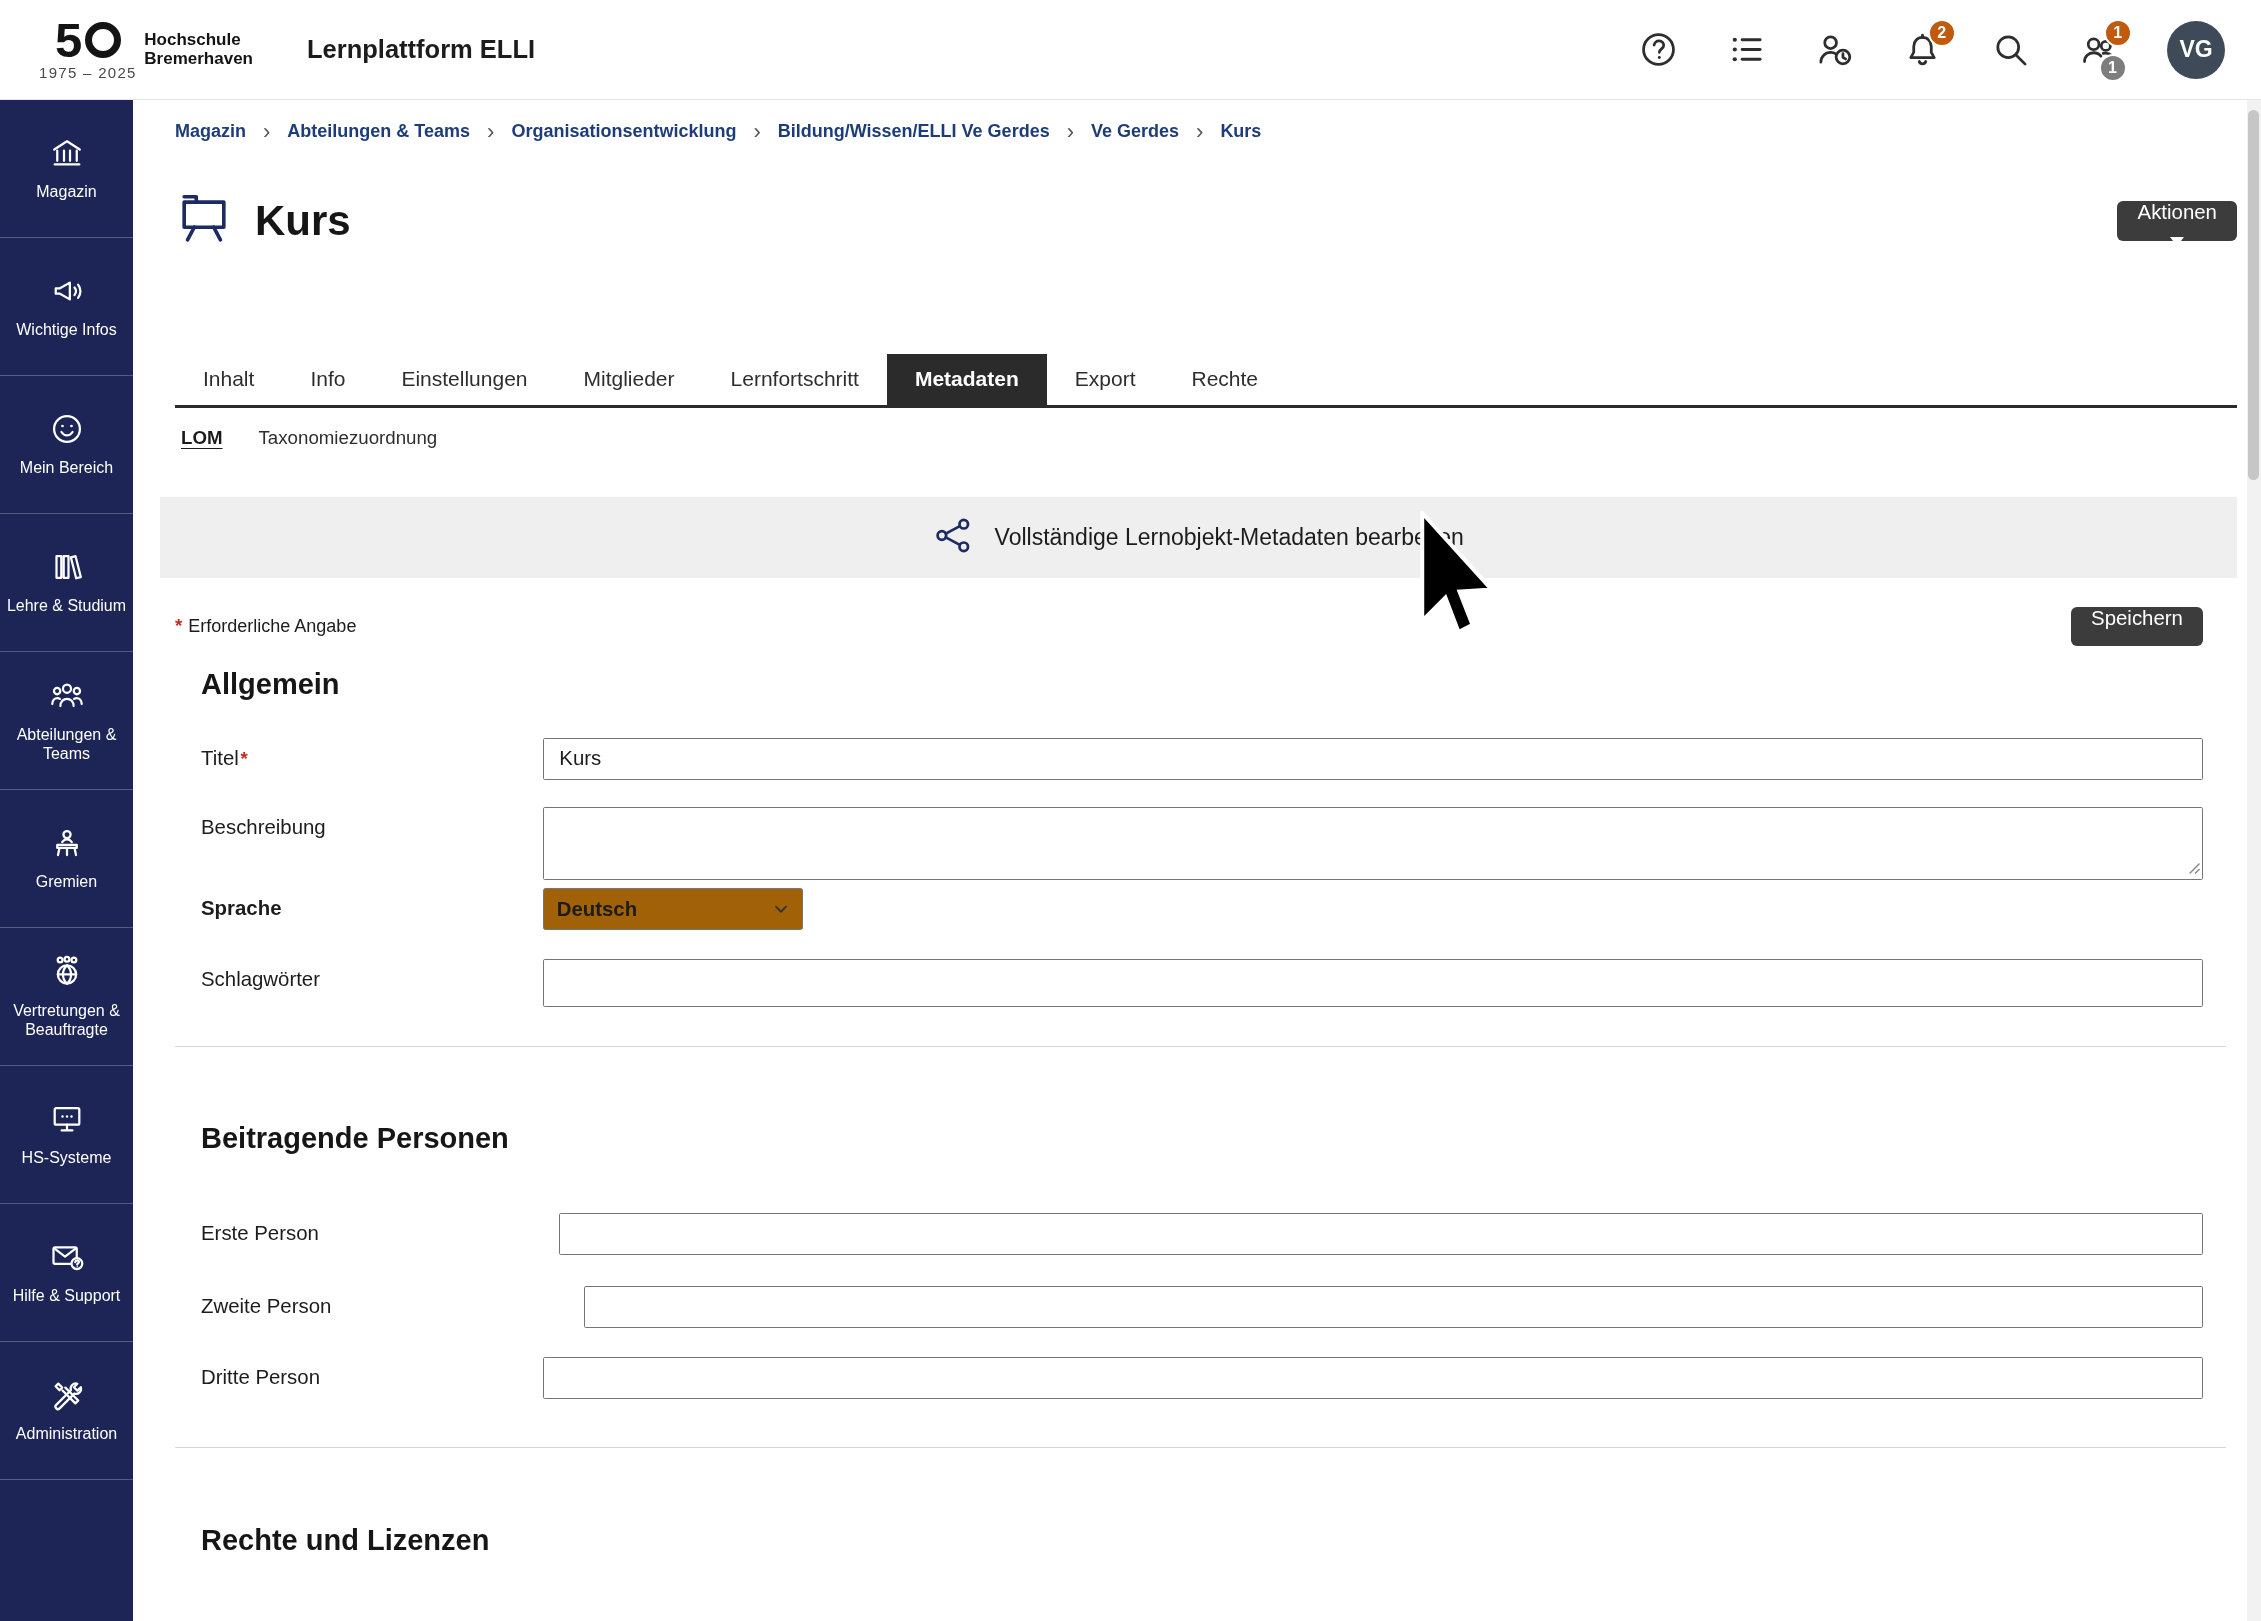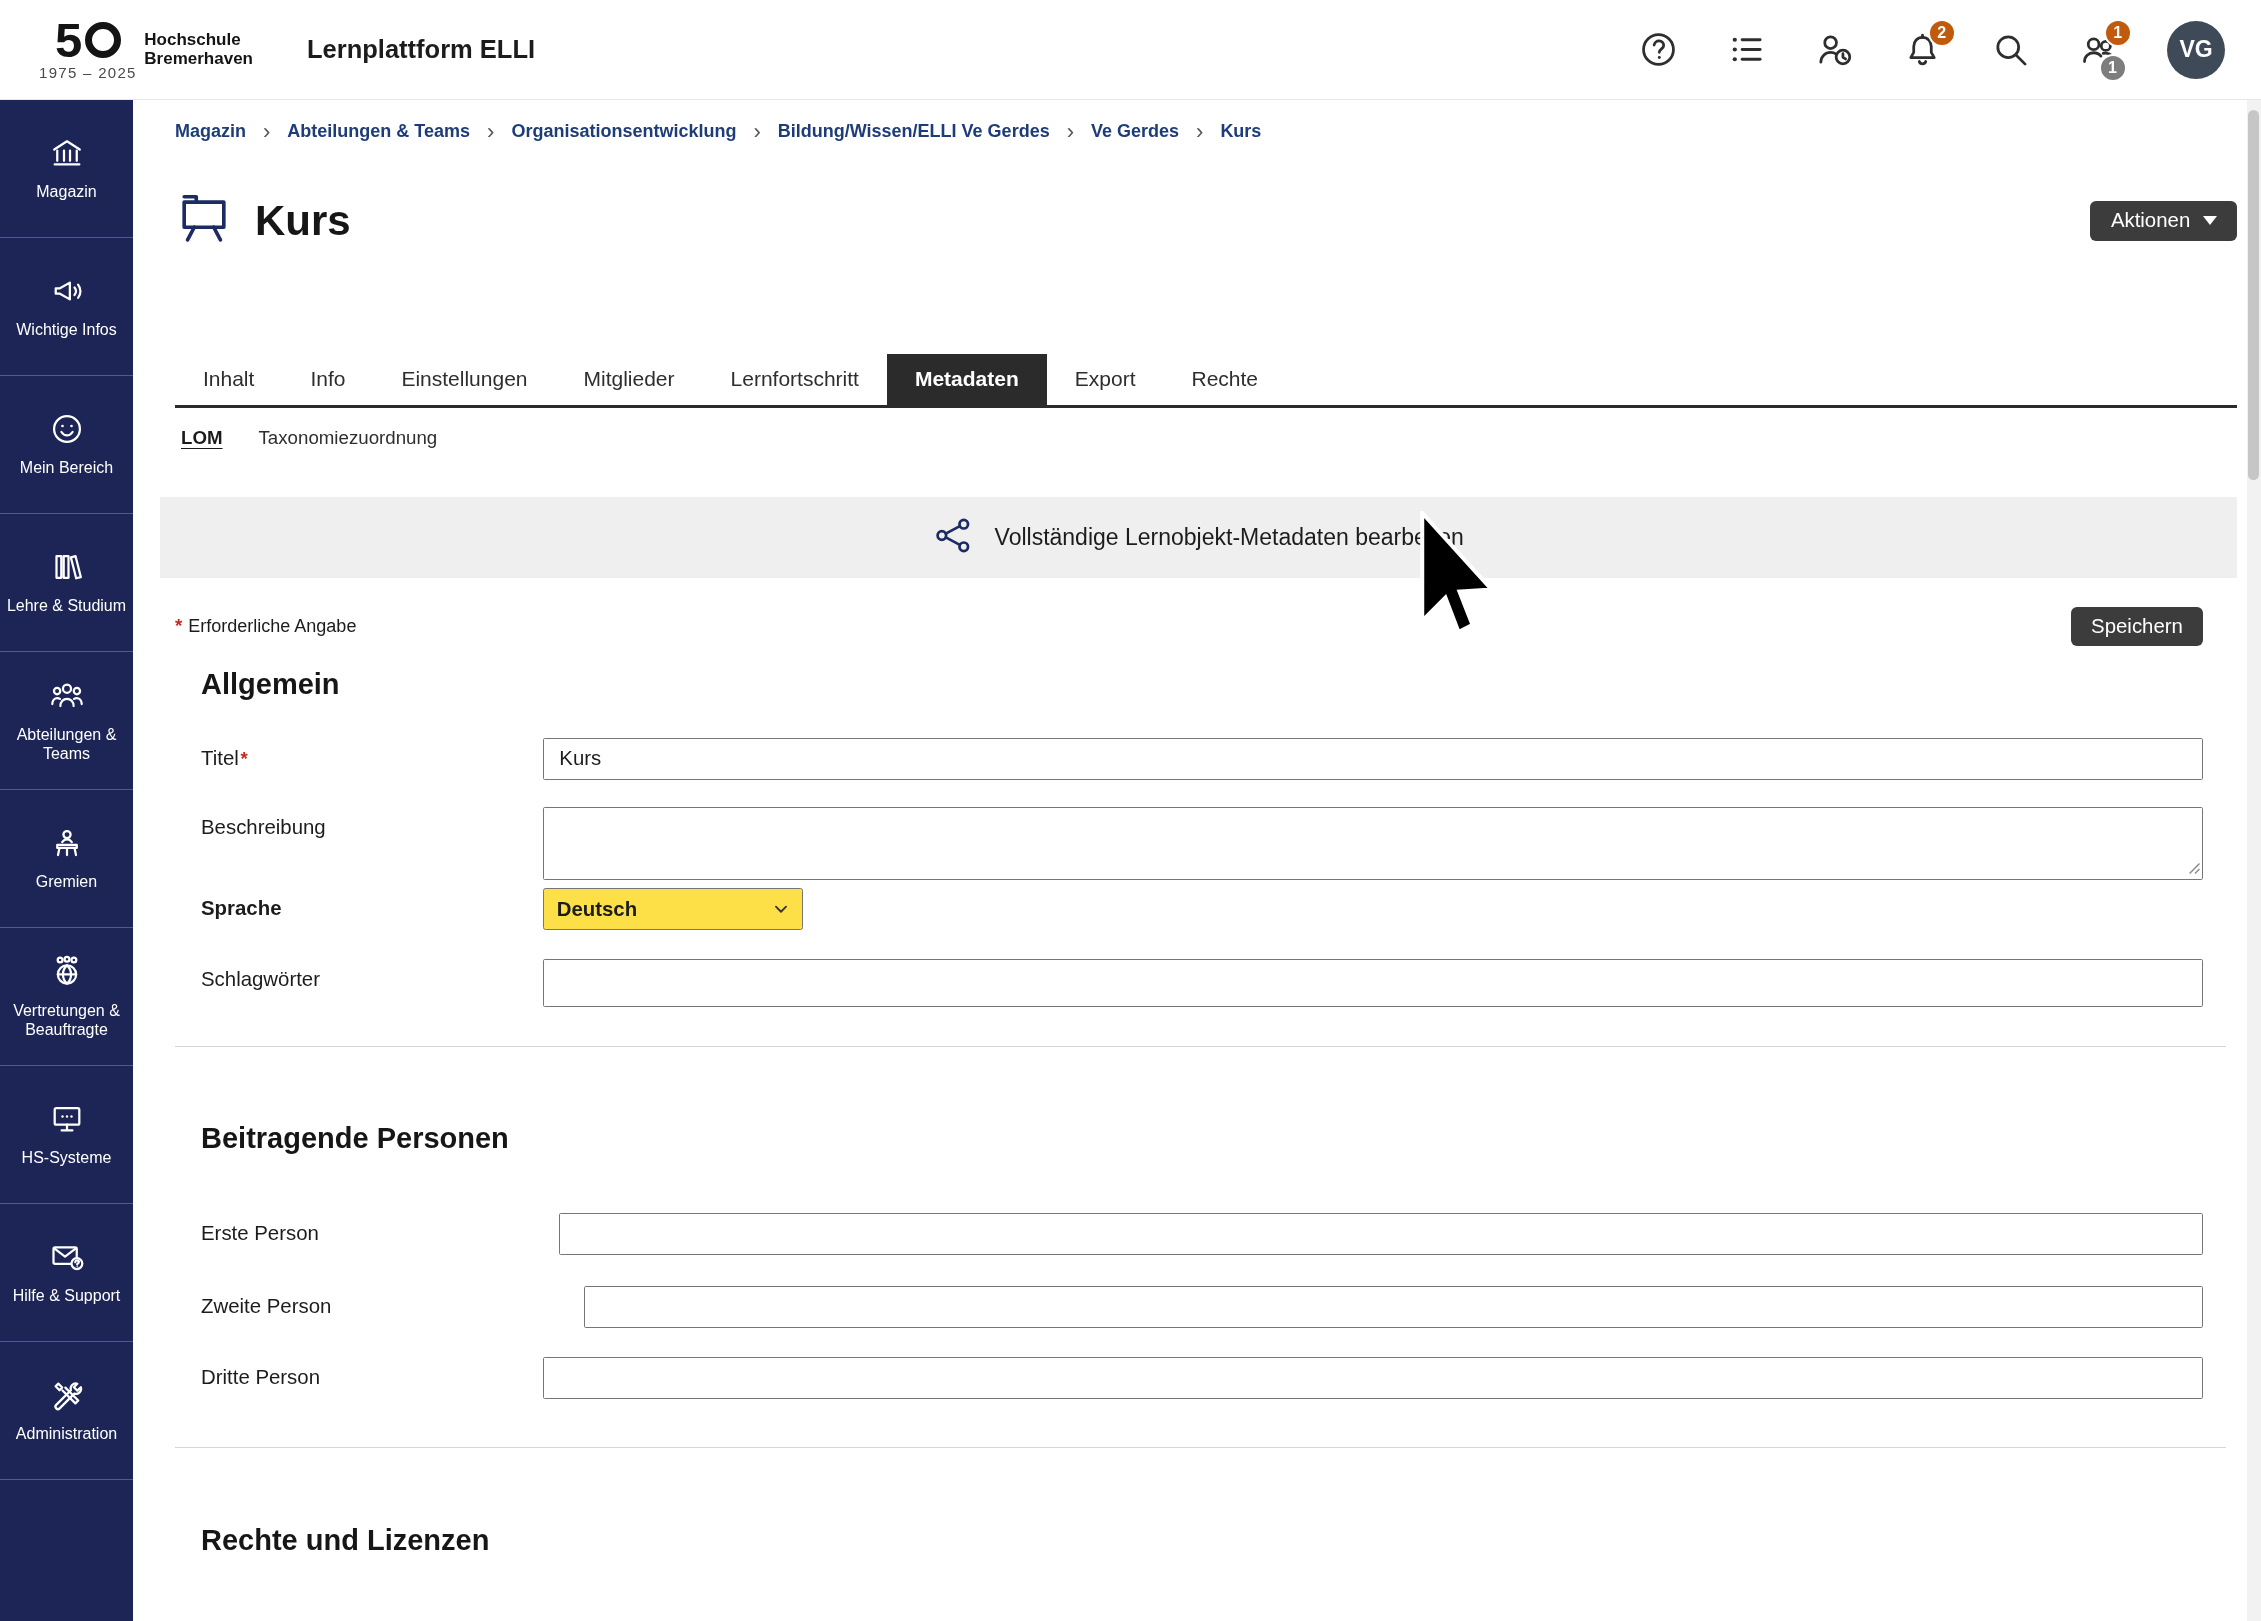--- a/index.html
+++ b/index.html
@@ -47,21 +47,21 @@
   .breadcrumb { margin-top:18.7px; display:flex; align-items:center; gap:17px; font-size:18px; font-weight:600; }
   .crumb { color:#1d3c78; cursor:pointer; white-space:nowrap; }
   .crumb-sep { color:#555; font-size:22px; font-weight:400; }
 
   .title-row { margin-top:24px; display:flex; align-items:center; gap:22px; }
   .course-icon svg { width:58px; height:58px; stroke:#1c2b63; stroke-width:1.5; fill:none;
                      stroke-linecap:round; stroke-linejoin:round; }
   .page-title { font-size:42px; font-weight:700; color:#161616; }
   .btn-dark { background:#3c3c3c; color:#fff; border:none; border-radius:6px; font-size:20.4px;
               font-family:inherit; padding:0 20.4px; height:40px; display:inline-flex; align-items:center;
-              gap:12.7px; cursor:pointer; font-weight:400; }
+              gap:12.7px; cursor:pointer; font-weight:400;flex-direction:column; }
   .caret { width:0; height:0; border-left:7.6px solid transparent; border-right:7.6px solid transparent;
            border-top:9.3px solid #fff; }
   .actions-btn { margin-left:auto; }
 
   .tabs { margin-top:81px; display:flex; align-items:flex-end; border-bottom:3.4px solid #2b2b2b; }
   .tab { padding:0 28px; font-size:21px; color:#2e2e2e; height:51px; display:flex; align-items:center;
          cursor:pointer; font-weight:500; white-space:nowrap; }
   .tab.active { background:#2b2b2b; color:#fff; font-weight:600; }
 
   .subtabs { margin-top:18.7px; margin-left:6px; display:flex; gap:36px; font-size:18.7px; }
@@ -85,21 +85,21 @@
   .flabel .req-star { margin:0 0 0 1.7px; }
   .field { flex:1; position:relative; }
   input.text { width:100%; height:42px; border:0.8px solid #767676; border-radius:1.7px; font-size:20.4px;
                font-family:inherit; padding:0 15.3px; color:#1c1c1c; background:#fff; }
   textarea.text { width:100%; height:73px; border:0.8px solid #767676; border-radius:1.7px; font-size:20.4px;
                   font-family:inherit; padding:8.5px 15.3px; resize:none; display:block; }
   .resize-handle { position:absolute; right:3.4px; bottom:5.1px; width:14.4px; height:14.4px; }
   .resize-handle svg { width:14.4px; height:14.4px; stroke:#8a8a8a; stroke-width:1.6; fill:none; }
   .select { width:260px; height:42px; border:0.8px solid #767676; border-radius:2.5px; display:flex;
             align-items:center; justify-content:space-between; padding:0 10.2px 0 12.7px; font-size:20.4px;
-            color:#1c1c1c; cursor:pointer; background:#fde047; }
+            color:#1c1c1c; cursor:pointer; background:#a16207; }
   .select svg { width:22px; height:22px; stroke:#333; stroke-width:2; fill:none;
                 stroke-linecap:round; stroke-linejoin:round; }
   .divider { border:none; border-top:1.7px solid #d6d6d6; margin:39px 11px 0 0; }
 
   .row-titel { margin-top:37px; }
   .row-beschreibung { margin-top:27px; }
   .row-sprache { margin-top:8.5px;font-weight:bold; }
   .row-schlagwoerter { margin-top:29px; }
   .row-schlagwoerter input.text { height:48px; }
   .divider-2 { margin-top:48px; }

